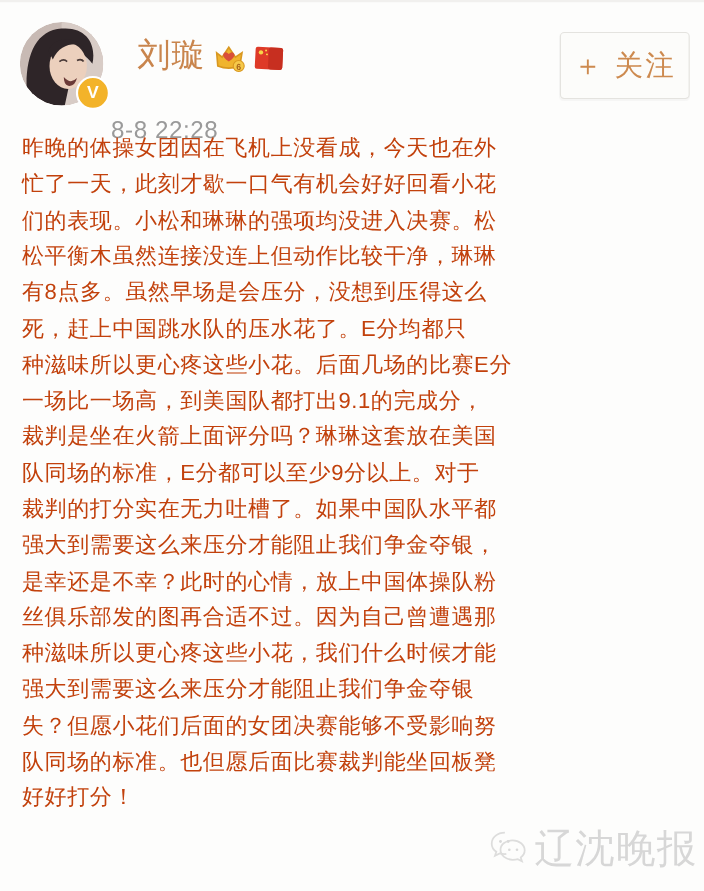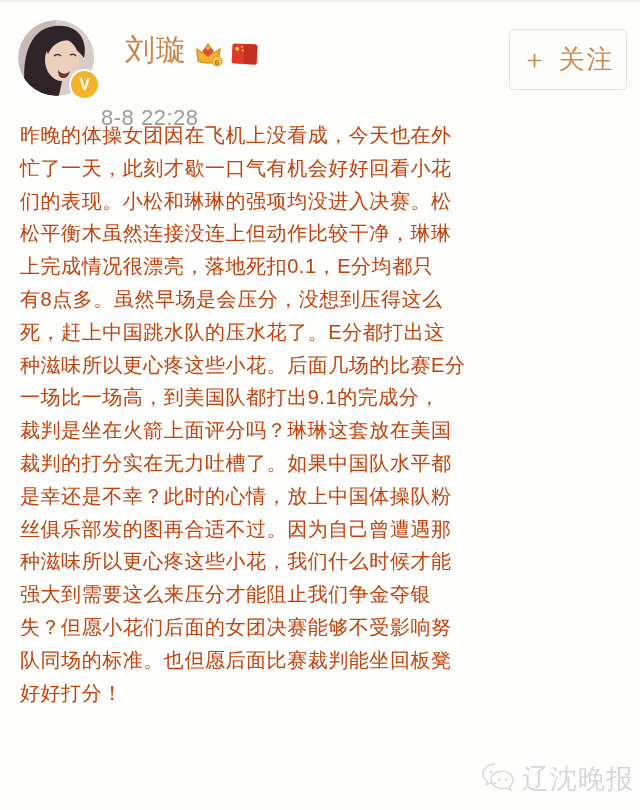--- a/index.html
+++ b/index.html
@@ -63,21 +63,21 @@
     font-family: "Liberation Sans", "DejaVu Sans", sans-serif;
   }
 
   
   .watermark {
     position: absolute; right: 6px; bottom: 13px;
     display: flex; align-items: center; gap: 4px;
     opacity: 0.55;
   }
   .watermark-text {
-    font-size: 27px; color: #b9b9b9; letter-spacing: 1px;
+    font-size: 36px; color: #b9b9b9; letter-spacing: 1px;
     text-shadow: 0 0 1px #ffffff;
   }
 </style>
 </head>
 <body>
 
 <div class="screen">
 
   <div class="header">
 
@@ -133,27 +133,28 @@
     <div class="timestamp">8-8 22:28</div>
 
     <div class="follow-btn">＋ 关注</div>
   </div>
 
   <div class="post-text">
       <div class="line">昨晚的体操女团因在飞机上没看成，今天也在外</div>
       <div class="line">忙了一天，此刻才歇一口气有机会好好回看小花</div>
       <div class="line">们的表现。小松和琳琳的强项均没进入决赛。松</div>
       <div class="line">松平衡木虽然连接没连上但动作比较干净，琳琳</div>
-      <div class="line">上完成情况很漂亮，落地死扣0.1，E分均都只</div>
       <div class="line">有8点多。虽然早场是会压分，没想到压得这么</div>
-      <div class="line">死，赶上中国跳水队的压水花了。E分都打出这</div>
+      <div class="line">死，赶上中国跳水队的压水花了。E分均都只</div>
       <div class="line">种滋味所以更心疼这些小花。后面几场的比赛E分</div>
       <div class="line">一场比一场高，到美国队都打出9.1的完成分，</div>
       <div class="line">裁判是坐在火箭上面评分吗？琳琳这套放在美国</div>
+      <div class="line">队同场的标准，E分都可以至少9分以上。对于</div>
       <div class="line">裁判的打分实在无力吐槽了。如果中国队水平都</div>
+      <div class="line">强大到需要这么来压分才能阻止我们争金夺银，</div>
       <div class="line">是幸还是不幸？此时的心情，放上中国体操队粉</div>
       <div class="line">丝俱乐部发的图再合适不过。因为自己曾遭遇那</div>
       <div class="line">种滋味所以更心疼这些小花，我们什么时候才能</div>
       <div class="line">强大到需要这么来压分才能阻止我们争金夺银</div>
       <div class="line">失？但愿小花们后面的女团决赛能够不受影响努</div>
       <div class="line">队同场的标准。也但愿后面比赛裁判能坐回板凳</div>
       <div class="line">好好打分！</div>
     </div>
 
   <div class="watermark">

